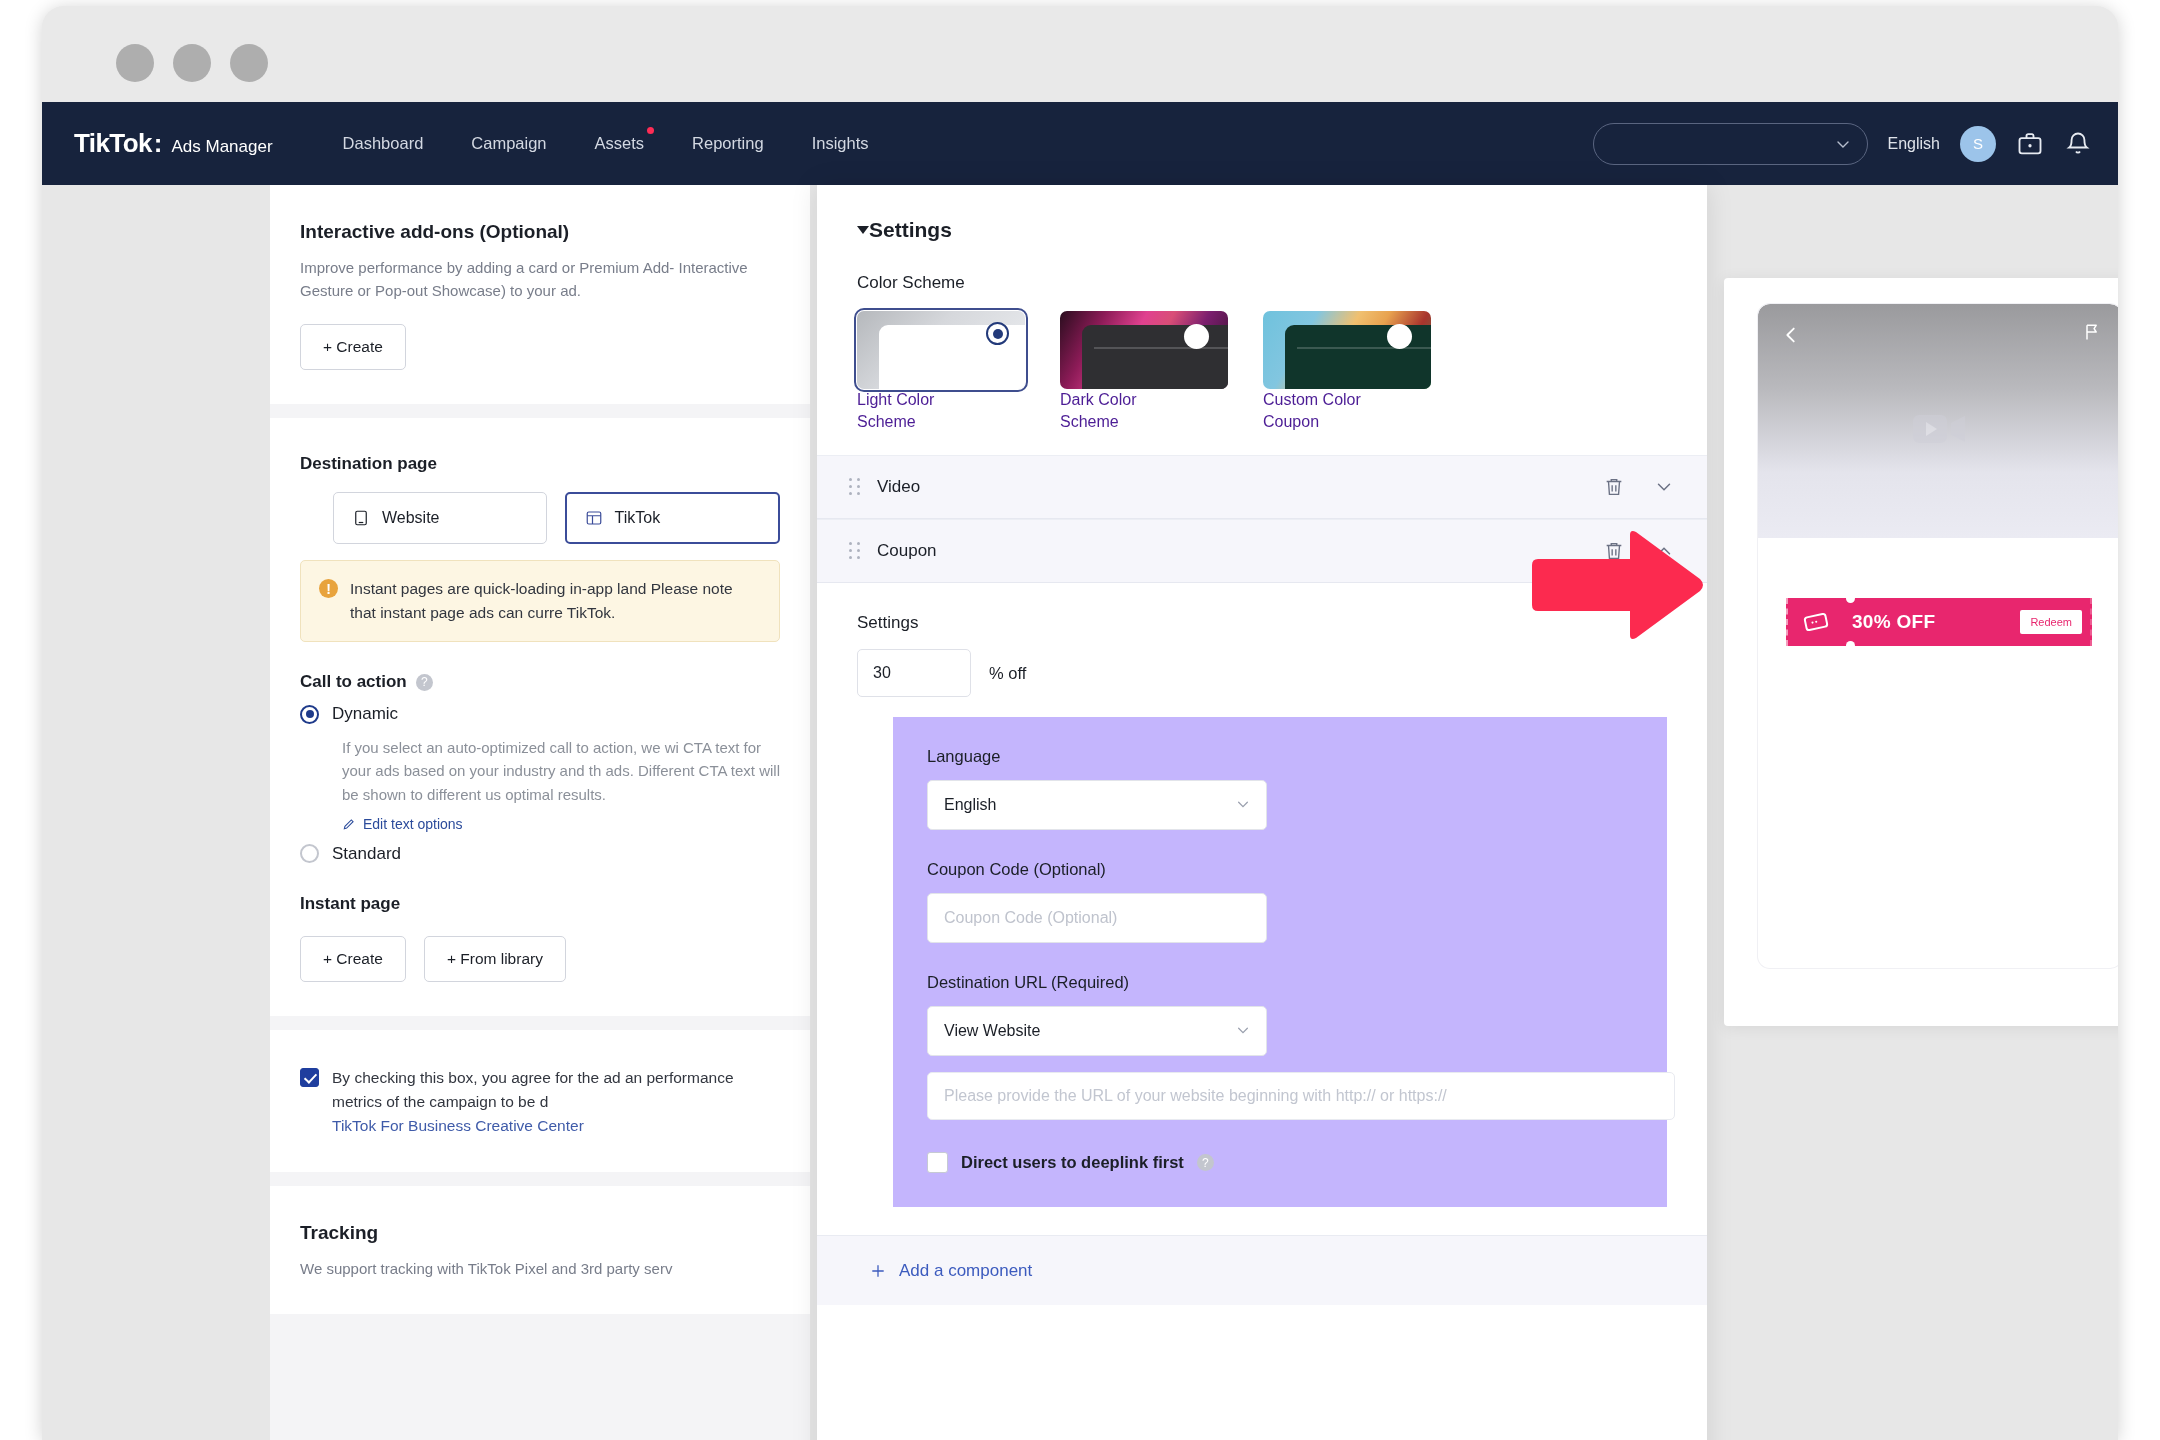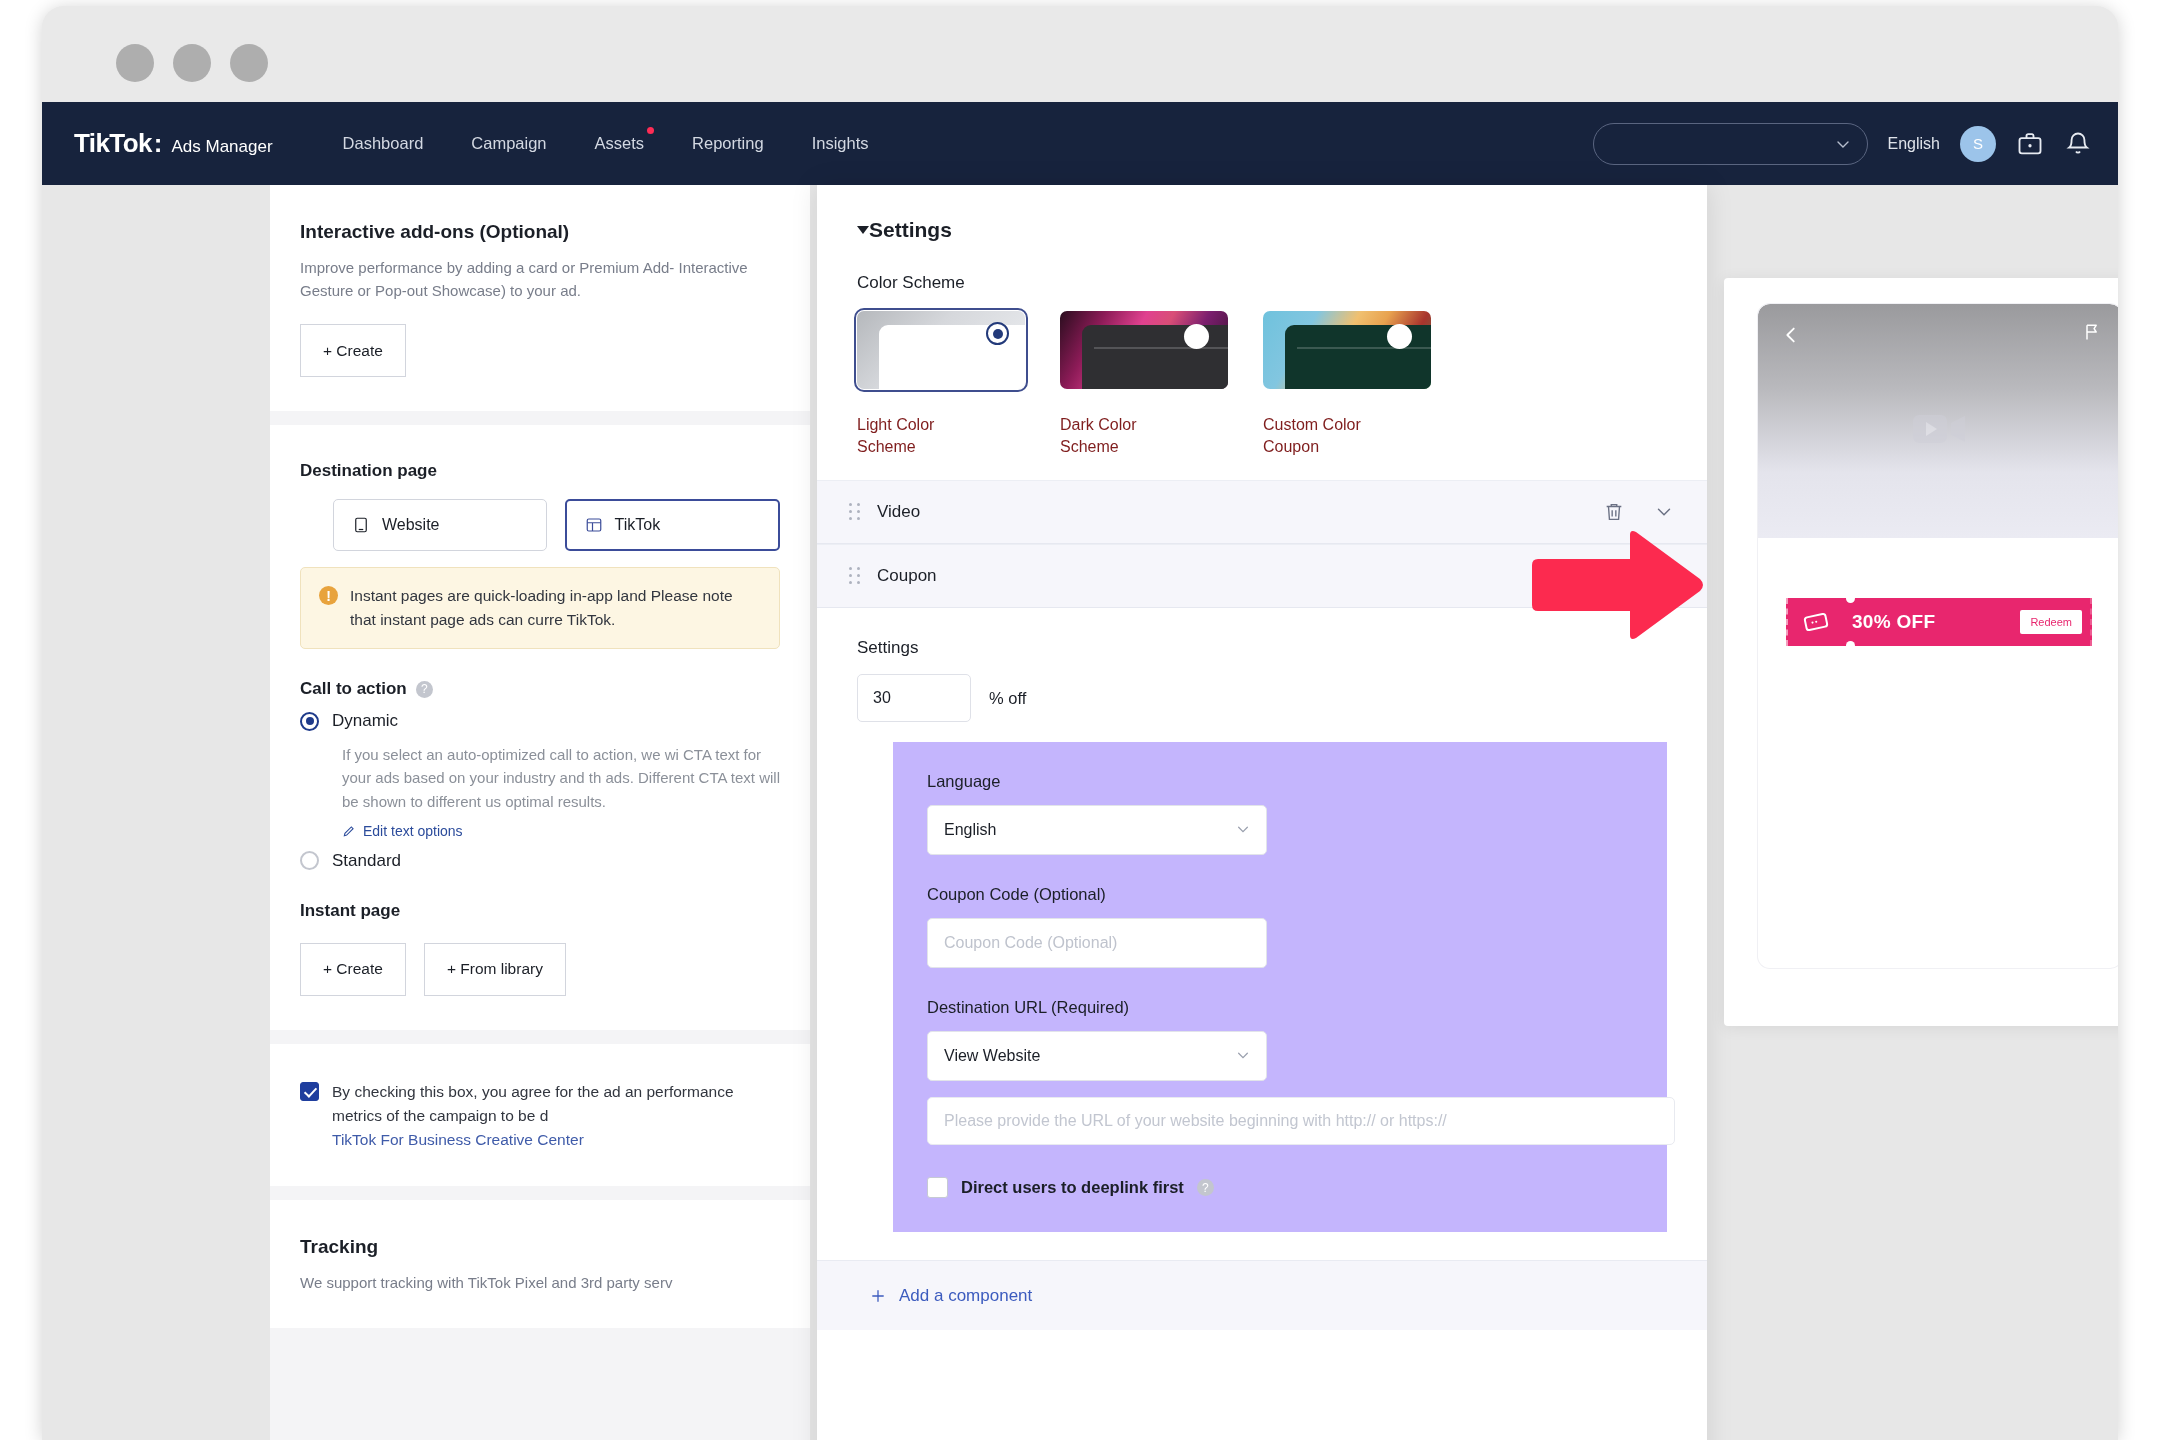--- a/index.html
+++ b/index.html
@@ -102,22 +102,22 @@
     padding: 36px 30px 34px 30px;
   }
   .bg-h {
     font-size: 19px; font-weight: bold; color: #1b1f27; margin-bottom: 14px;
   }
   .bg-p {
     font-size: 15px; color: #787d8a; line-height: 1.5;
   }
   .bg-btn {
     display: inline-flex; align-items: center; justify-content: center;
-    height: 53px; padding: 0 22px;
-    border: 1px solid #d2d5dd; border-radius: 0;
+    height: 46px; padding: 0 22px;
+    border: 1px solid #d2d5dd; border-radius: 5px;
     background: #fff; font-size: 15.5px; color: #1b1f27;
     margin-top: 22px; cursor: pointer; white-space: nowrap;
   }
   .bg-label { font-size: 17px; font-weight: bold; color: #1b1f27; }
   .dest-row { display: flex; gap: 18px; margin-top: 18px; margin-left: 33px; }
   .dest-tile {
     flex: 1; height: 52px; border: 1px solid #d2d5dd; border-radius: 5px;
     display: flex; align-items: center; gap: 12px; padding: 0 18px;
     background: #fff; font-size: 16px; color: #1b1f27; cursor: pointer;
   }
@@ -215,21 +215,21 @@
   .cs-radio {
     position: absolute; right: 16px; top: 11px;
     width: 23px; height: 23px; border-radius: 50%;
     background: #fff; border: 2px solid #233a7a;
   }
   .cs-radio::after {
     content: ''; position: absolute; left: 4.5px; top: 4.5px;
     width: 10px; height: 10px; border-radius: 50%; background: #233a7a;
   }
   .cs-caption {
-    margin-top: 25px; font-size: 16px; color: #7f1d1d; line-height: 1.38;
+    margin-top: 0; font-size: 16px; color: #4c1d95; line-height: 1.38;
     width: 118px;
   }
 
   .acc-row {
     margin-top: 22px;
     height: 64px; background: #f6f6fb;
     border-top: 1px solid #eceef4; border-bottom: 1px solid #e6e8f0;
     display: flex; align-items: center; padding: 0 32px 0 32px;
   }
   .acc-row.second { margin-top: 0; background: #f6f6fb; }

